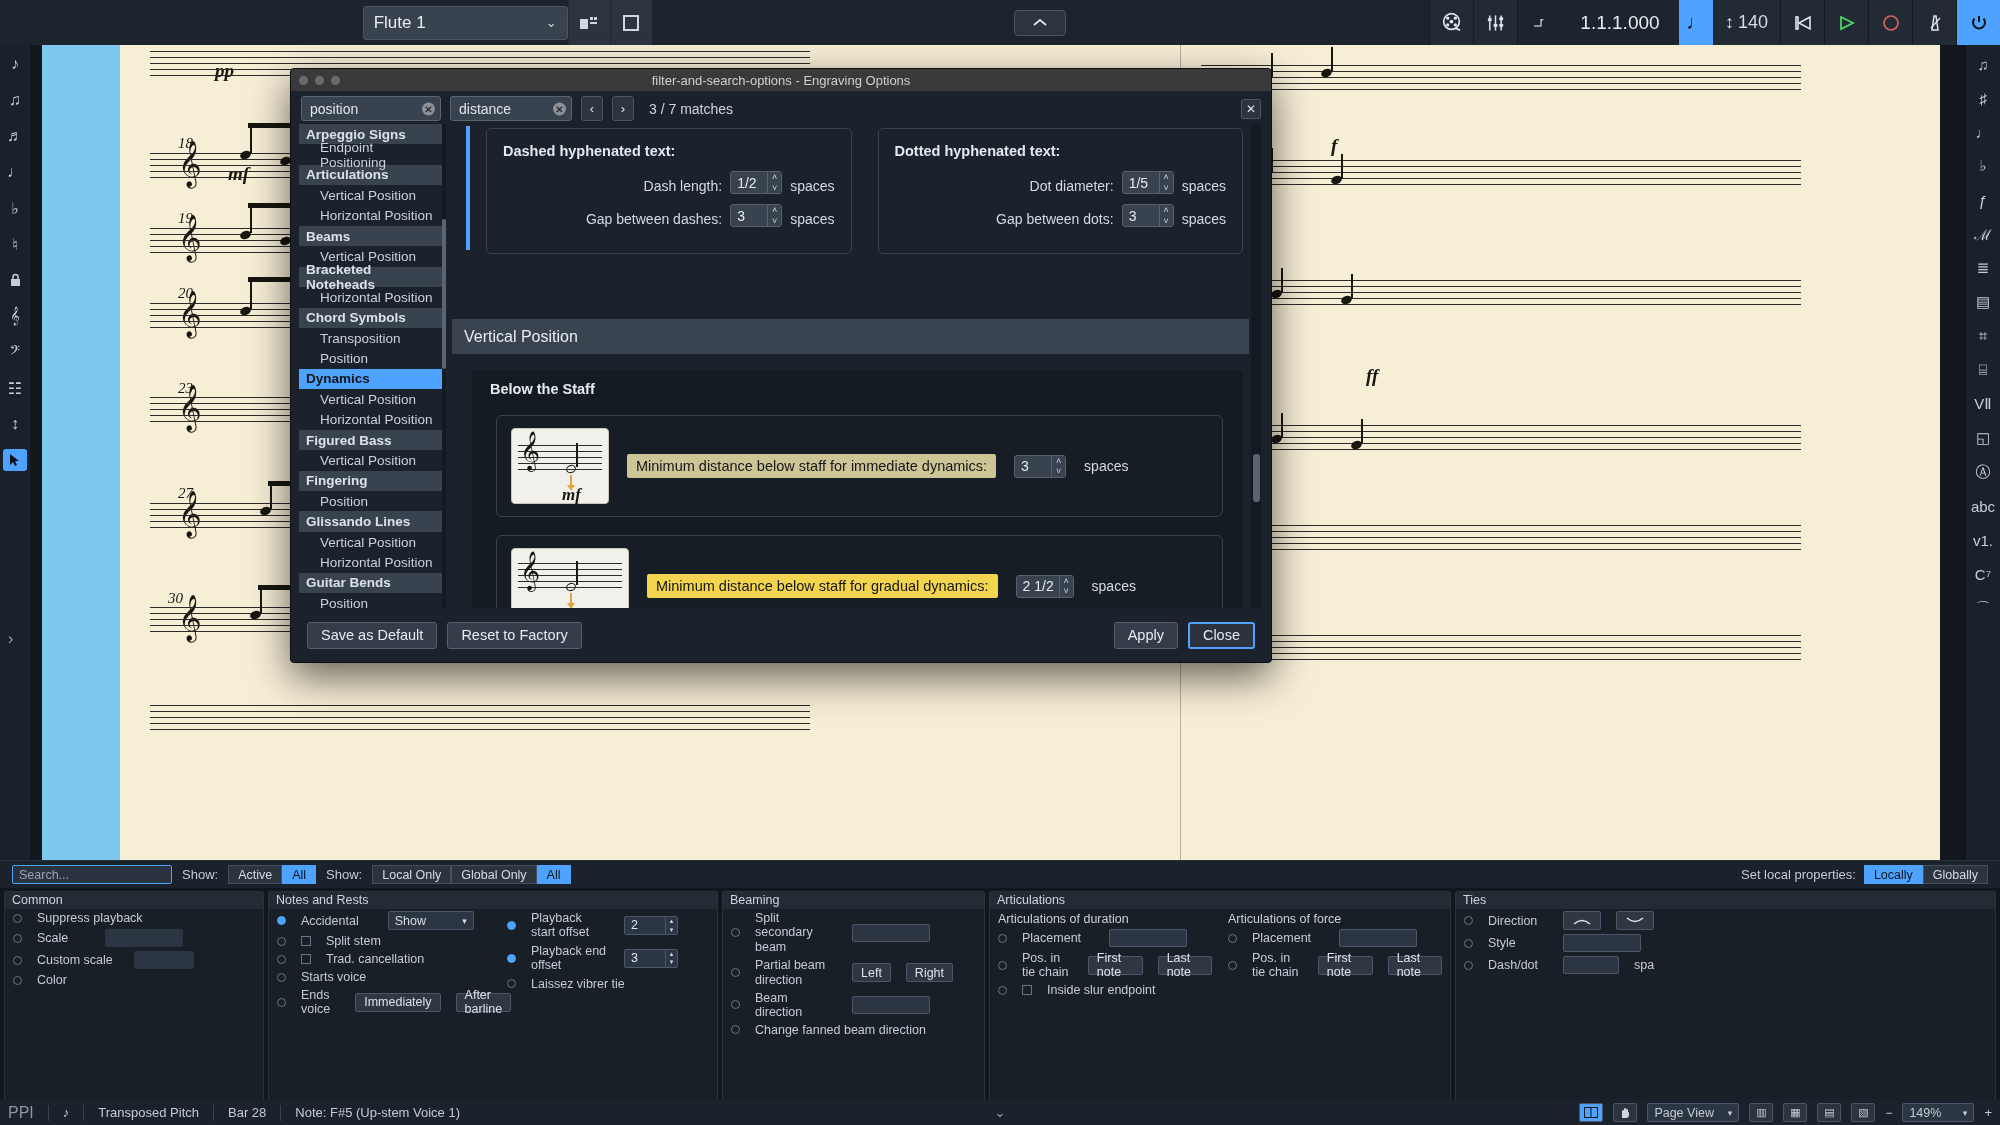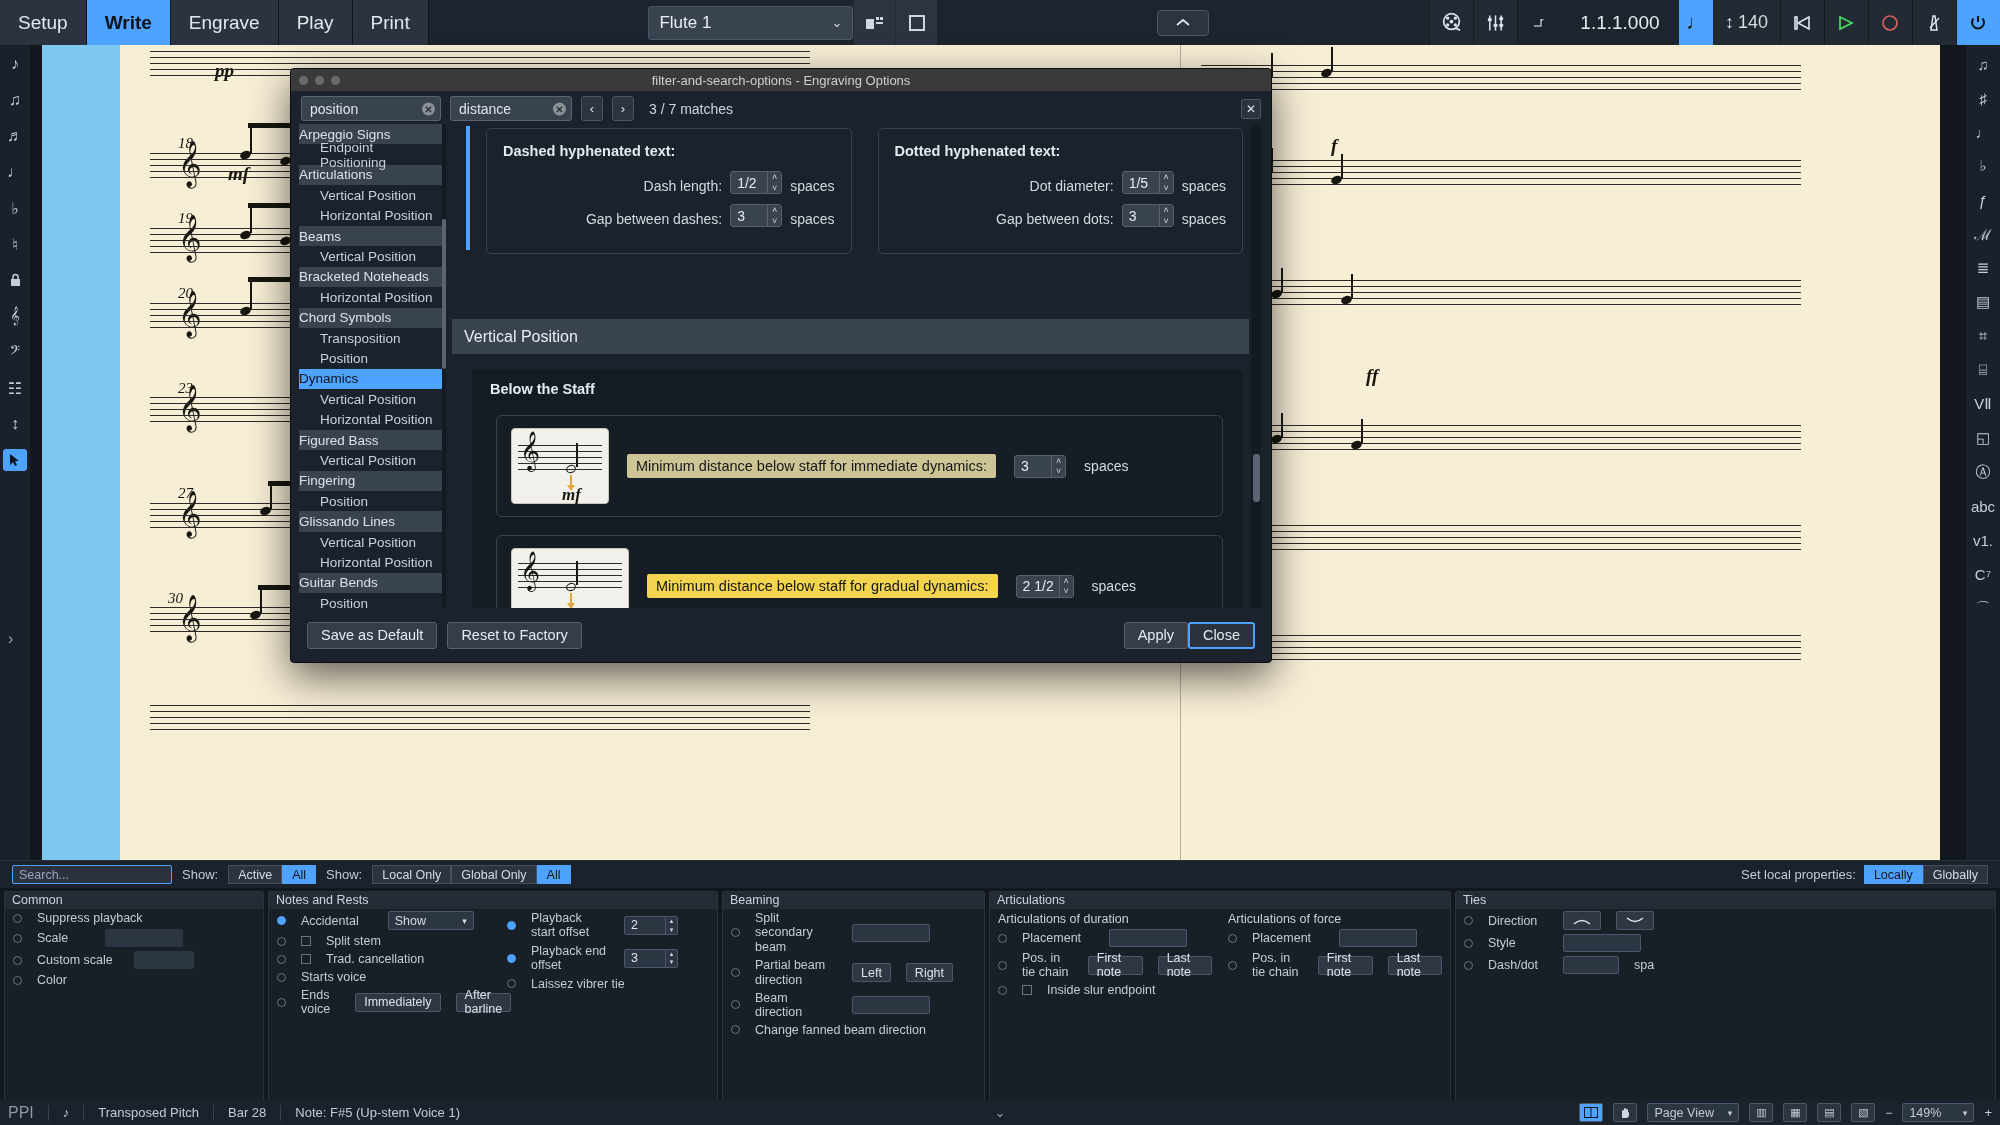--- a/index.html
+++ b/index.html
@@ -85,21 +85,21 @@
       display:flex;align-items:center;justify-content:center;font-size:13px;color:#dde3ec;cursor:pointer;}
   .matches { font-size:14px; color:#cdd5df; margin-left:6px;}
   .dlg-close { margin-left:auto; width:20px;height:20px;background:#2c343f;border:1px solid #4b5563;
       border-radius:2px;display:flex;align-items:center;justify-content:center;font-size:12px;color:#dde3ec;cursor:pointer;}
   .dlg-body { flex:1; display:flex; min-height:0; padding:0 0 0 0;}
 
   
   .dlg-side { width:147px; background:#1b222b; overflow:hidden; position:relative; flex:none; margin-left:8px;}
   .sidelist { position:absolute; inset:0 4px 0 0; }
   .side-item { height:20.4px; display:flex; align-items:center; font-size:13.5px; color:#c9d1dc; cursor:pointer;}
-  .side-item.group { background:#39434f; color:#dbe2ea;}
+  .side-item.group { background:#39434f; padding-left:7px; color:#dbe2ea;font-weight:bold;}
   .side-item.child { padding-left:21px; background:#1b222b;}
   .side-item.sel { background:#4da3ff; color:#10151a;}
   .side-scroll { position:absolute; right:0; top:0; width:4px; height:100%; background:#141a22;}
   .side-thumb { position:absolute; right:0; top:95px; width:4px; height:150px; background:#5a6472; border-radius:2px;}
 
   
   .dlg-main { flex:1; position:relative; margin:0 10px 0 6px; background:#1b222b; min-width:0; overflow:hidden;}
   .mainscroll { position:absolute; inset:0 12px 0 0; overflow:hidden;}
   .blue-marker { position:absolute; left:14px; top:2px; width:4px; height:124px; background:#4da3ff;}
   .grouprow { position:absolute; left:34px; right:6px; top:4px; display:flex; gap:26px;}
@@ -133,21 +133,21 @@
   .hl { padding:4px 9px; border-radius:2px; font-size:14.5px; color:#15161a;}
   .hl.a { background:#cdc595; }
   .hl.b { background:#f3d44e; }
   .main-scrollbar { position:absolute; right:0; top:0; width:10px; height:100%; background:#141a22;}
   .main-thumb { position:absolute; right:1px; top:330px; width:7px; height:48px; background:#5a6472; border-radius:3px;}
 
   .dlg-foot { height:54px; flex:none; display:flex; align-items:center; padding:0 16px; gap:10px;}
   .btn { height:27px; padding:0 13px; background:#343d49; border:1px solid #566072; border-radius:3px;
       font-size:14.5px; color:#e7ecf3; display:flex; align-items:center; cursor:pointer;}
   .btn.primary { background:#2c333e; border:2px solid #4da3ff; }
-  .foot-right { margin-left:auto; display:flex; }
+  .foot-right { margin-left:auto; display:flex; gap:10px;}
 
   
   .props { position:absolute; left:0; bottom:25px; width:2000px; height:240px; background:#12171e;
       border-top:1px solid #2a323c;}
   .props-top { height:27px; display:flex; align-items:center; gap:10px; padding:0 12px; background:#1b222b;}
   .psearch { width:160px;height:19px;background:#2a3240;border:1px solid #4da3ff;border-radius:2px;
       font-size:12.5px;color:#9aa4b2;display:flex;align-items:center;padding:0 6px;}
   .plabel { font-size:13px; color:#c3cbd6;}
   .seg { display:flex; }
   .segbtn { height:19px;padding:0 9px;background:#2c343f;border:1px solid #465063;font-size:12.5px;
@@ -186,27 +186,20 @@
       display:flex;align-items:center;padding:0 6px;font-size:12.5px;}
   .pvsel { height:19px;width:92px;background:#2c3542;border:1px solid #4d566a;border-radius:2px;
       display:flex;align-items:center;padding:0 6px;font-size:12.5px;}
 </style>
 </head>
 <body>
 
 <div class="app">
 
   <div class="toolbar">
-    <div class="modetabs">
-      <div class="modetab">Setup</div>
-      <div class="modetab active">Write</div>
-      <div class="modetab">Engrave</div>
-      <div class="modetab">Play</div>
-      <div class="modetab">Print</div>
-    </div>
     <div class="tb-spacer"></div>
     <div class="tb-center">
       <div class="inst-select">
         <span>Flute 1</span>
         <span class="chev">⌄</span>
       </div>
       <div class="tb-btn">
         <svg width="20" height="16" viewBox="0 0 20 16">
             <rect x="1" y="4" width="8" height="10" fill="#cfd7e1"></rect>
             <rect x="11" y="2" width="3" height="3" fill="#cfd7e1"></rect>

